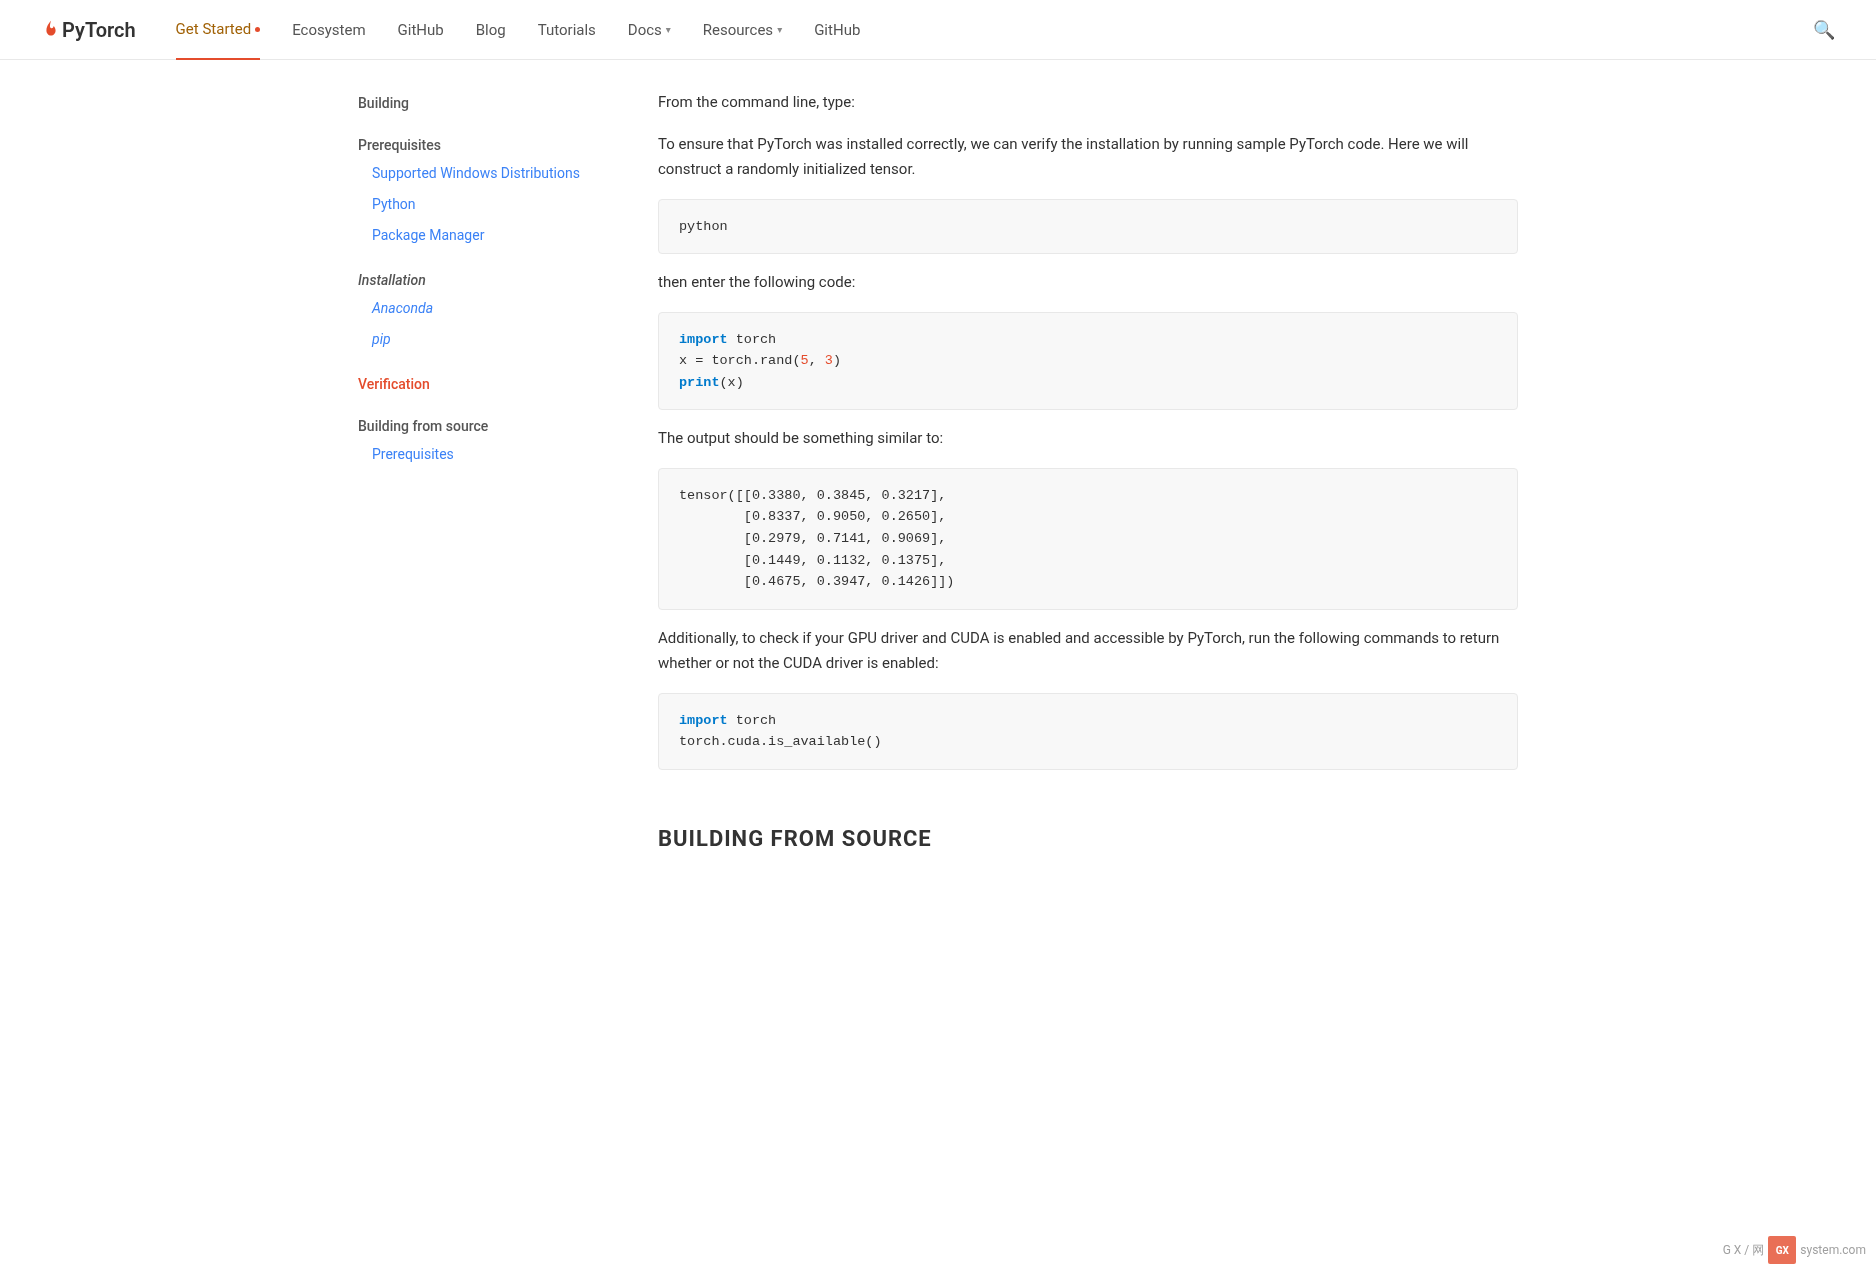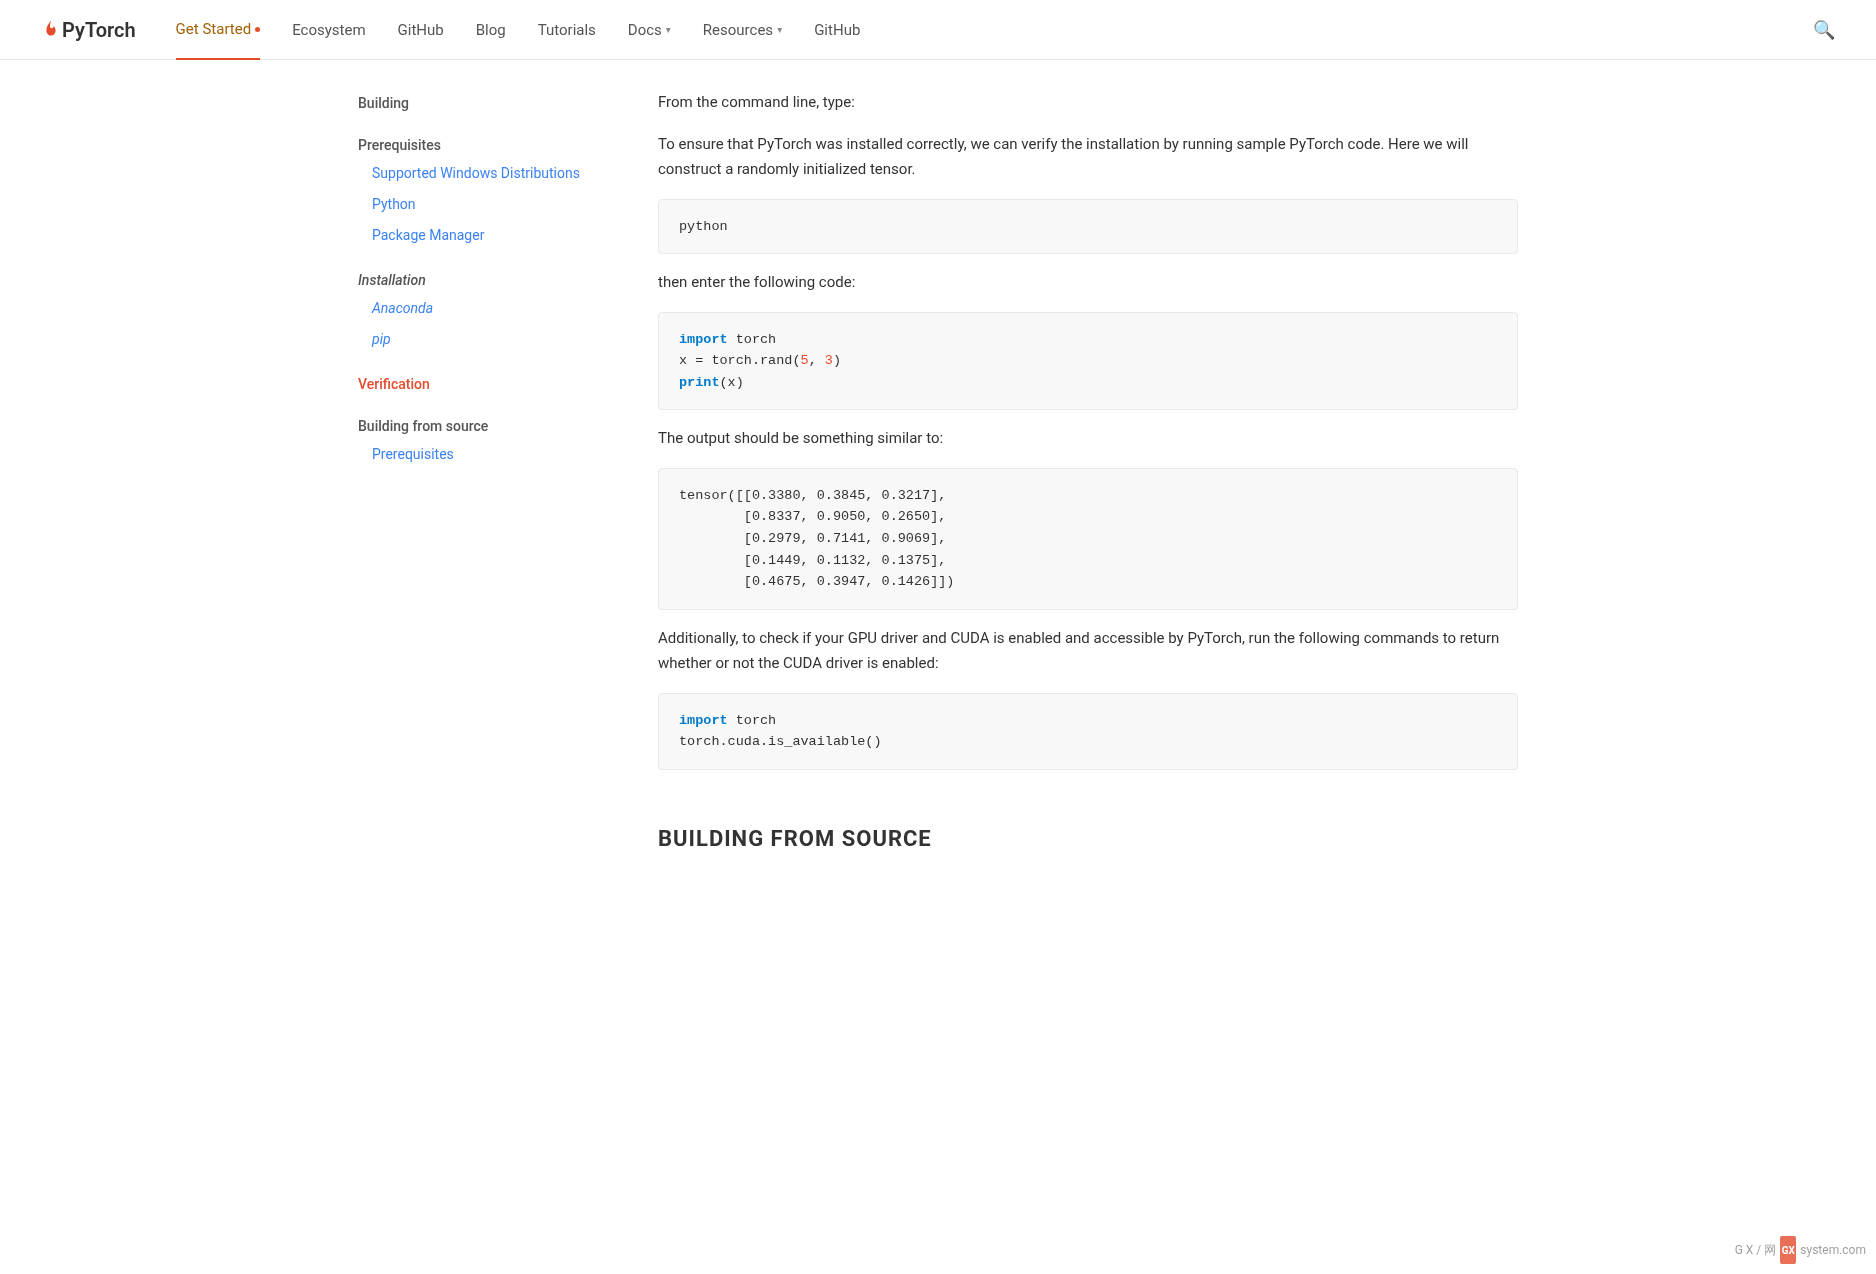--- a/index.html
+++ b/index.html
@@ -167,21 +167,21 @@
       bottom: 10px;
       right: 10px;
       display: flex;
       align-items: center;
       gap: 4px;
       font-size: 12px;
       color: #888;
       opacity: 0.8;
     }
     .watermark-logo {
-      width: 16px;
+      width: 28px;
       height: 28px;
       background: #e44c2c;
       color: white;
       font-size: 10px;
       font-weight: bold;
       display: flex;
       align-items: center;
       justify-content: center;
       border-radius: 2px;
     }

